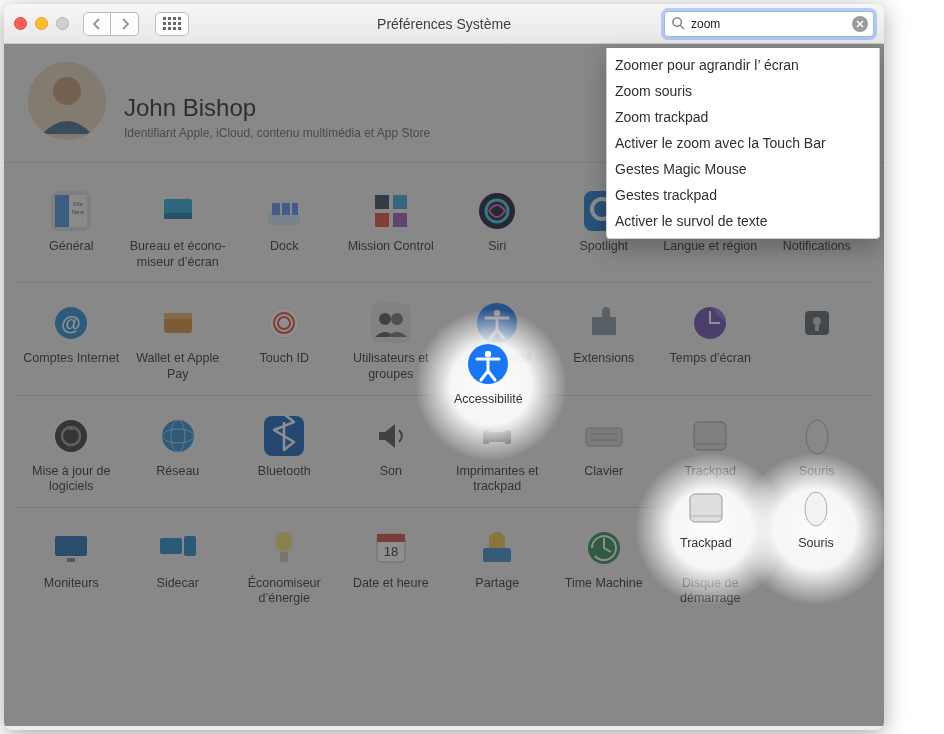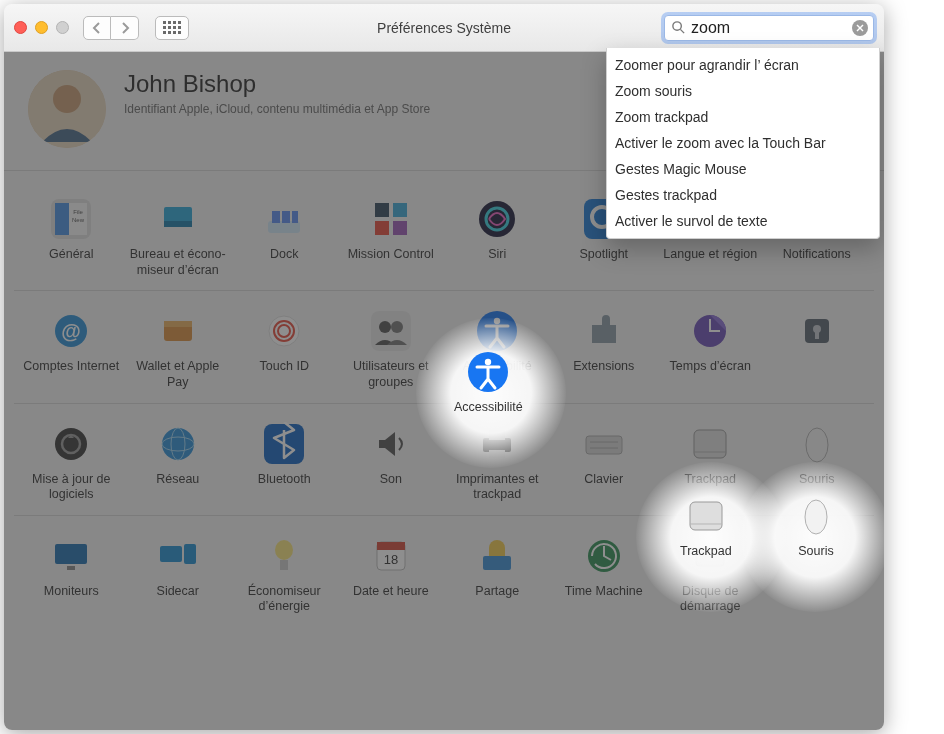--- a/index.html
+++ b/index.html
@@ -15,21 +15,21 @@
   width: 880px;
   height: 726px;
   margin: 4px;
   border-radius: 8px;
   overflow: hidden;
   box-shadow: 0 4px 22px rgba(0,0,0,0.35);
   background: #ededed;
   position: relative;
 }
 .titlebar {
-  height: 48px;
+  height: 40px;
   background: linear-gradient(#f6f6f6, #e8e8e8);
   border-bottom: 1px solid #c9c9c9;
   display: flex;
   align-items: center;
   padding: 0 10px;
   gap: 8px;
   position: relative;
 }
 .traffic { display:flex; gap:8px; align-items:center; margin-right:6px;}
 .tl { width:13px; height:13px; border-radius:50%; }
@@ -41,34 +41,34 @@
 .nb.left{border-radius:5px 0 0 5px;}
 .nb.right{border-radius:0 5px 5px 0;border-left:none;}
 .gridbtn{width:34px;height:24px;background:#fdfdfd;border:1px solid #bbb;border-radius:5px;display:flex;align-items:center;justify-content:center;margin-left:8px;}
 .dots{display:grid;grid-template-columns:repeat(4,3px);grid-template-rows:repeat(3,3px);gap:2px;}
 .dots span{background:#6a6a6a;width:3px;height:3px;}
 .title{position:absolute;left:0;right:0;text-align:center;font-size:14px;color:#3f3f3f;pointer-events:none;}
 .searchwrap{margin-left:auto;position:relative;}
 .search{
   width:210px;height:26px;border-radius:4px;border:1px solid #9bb8e6;
   box-shadow:0 0 0 3px rgba(70,135,240,0.35);
-  padding:0 10px 0 26px;font-size:16px;background:#fff;color:#222;
+  padding:0 10px 0 26px;font-size:12px;background:#fff;color:#222;
 }
 .searchicon{position:absolute;left:7px;top:5px;width:15px;height:15px;}
 .clearicon{position:absolute;right:6px;top:5px;width:16px;height:16px;border-radius:50%;background:#9b9b9b;display:flex;align-items:center;justify-content:center;color:#fff;font-size:11px;}
 .content{
   position:relative;
   height:calc(100% - 44px);
   background:#f2f2f2;
 }
 .dim{
   position:absolute;inset:0;background:rgba(50,50,50,0.55);z-index:4;pointer-events:none;
 }
 .userrow{
-  display:flex;align-items:flex-start;gap:18px;padding:18px 24px 22px 24px;
+  display:flex;align-items:flex-end;gap:18px;padding:18px 24px 22px 24px;
   border-bottom:1px solid #d5d5d5;
 }
 .avatar{width:78px;height:78px;border-radius:50%;background:linear-gradient(135deg,#d9c2a3,#e8d6bc);display:flex;align-items:center;justify-content:center;font-size:40px;color:#6b4a2c;overflow:hidden;}
 .avatar svg{width:78px;height:78px;}
 .username{font-size:24px;color:#2b2b2b;margin-bottom:4px;}
 .usersub{font-size:12px;color:#6a6a6a;}
 .grid{
   padding:8px 10px 18px 10px;
 }
 .grow{

